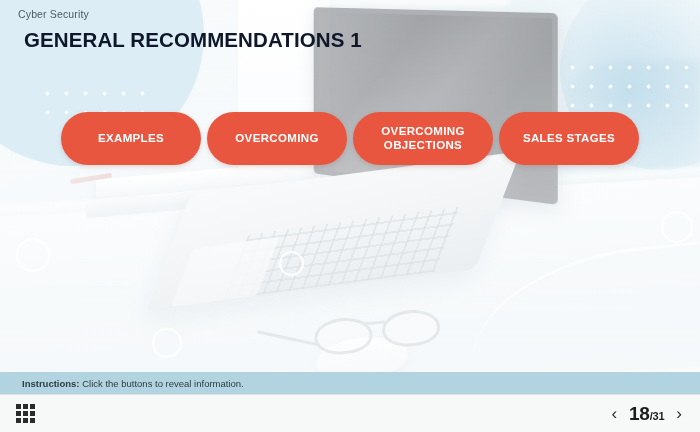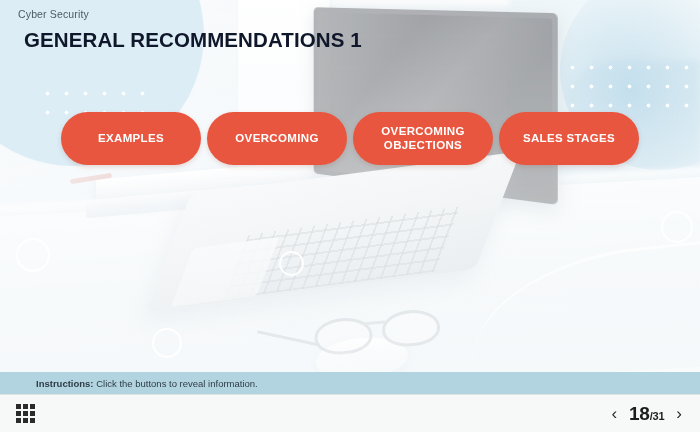--- a/index.html
+++ b/index.html
@@ -338,23 +338,22 @@
     width: 700px;
     height: 22px;
     background: #b2d3e0;
     display: flex;
     align-items: center;
     z-index: 8;
   }
   .instr-text {
     font-size: 9.5px;
     color: #2e3d46;
-    padding-left: 28px;
+    padding-left: 22px;
     white-space: nowrap;
-    margin-left: 8px;
   }
   .instr-label {
     font-weight: bold;
   }
 
   
   .navbar {
     position: absolute;
     left: 0;
     top: 394px;

